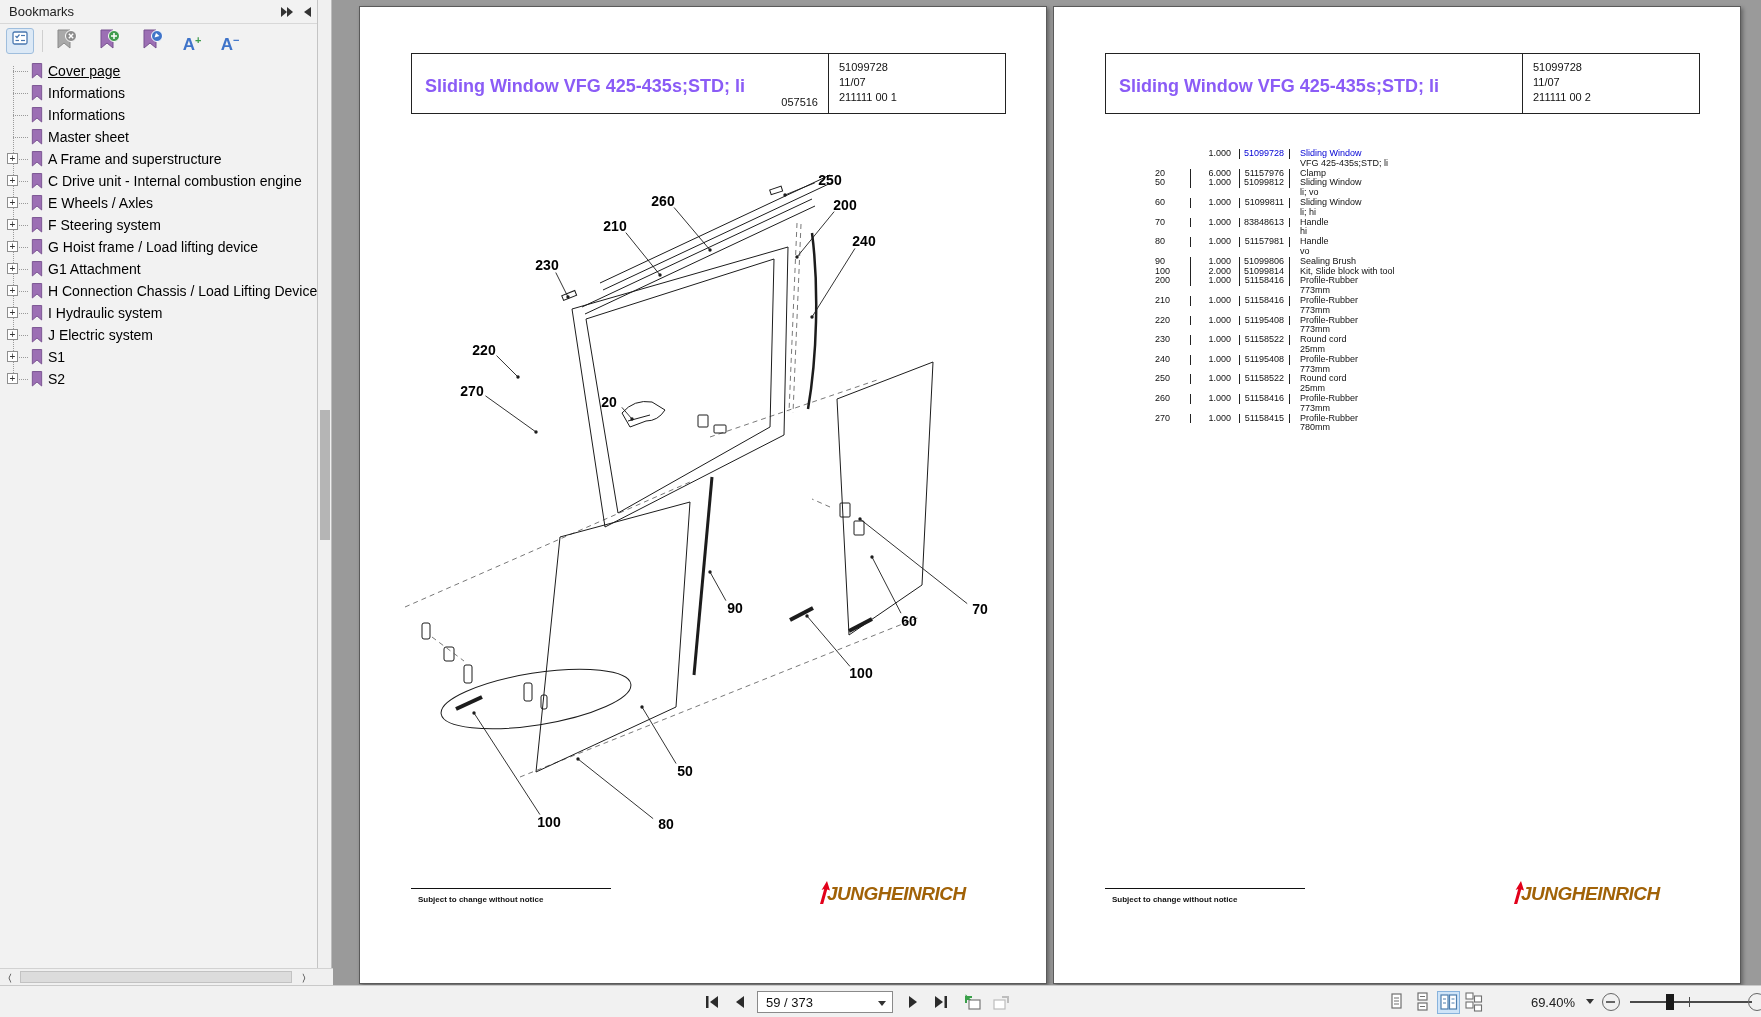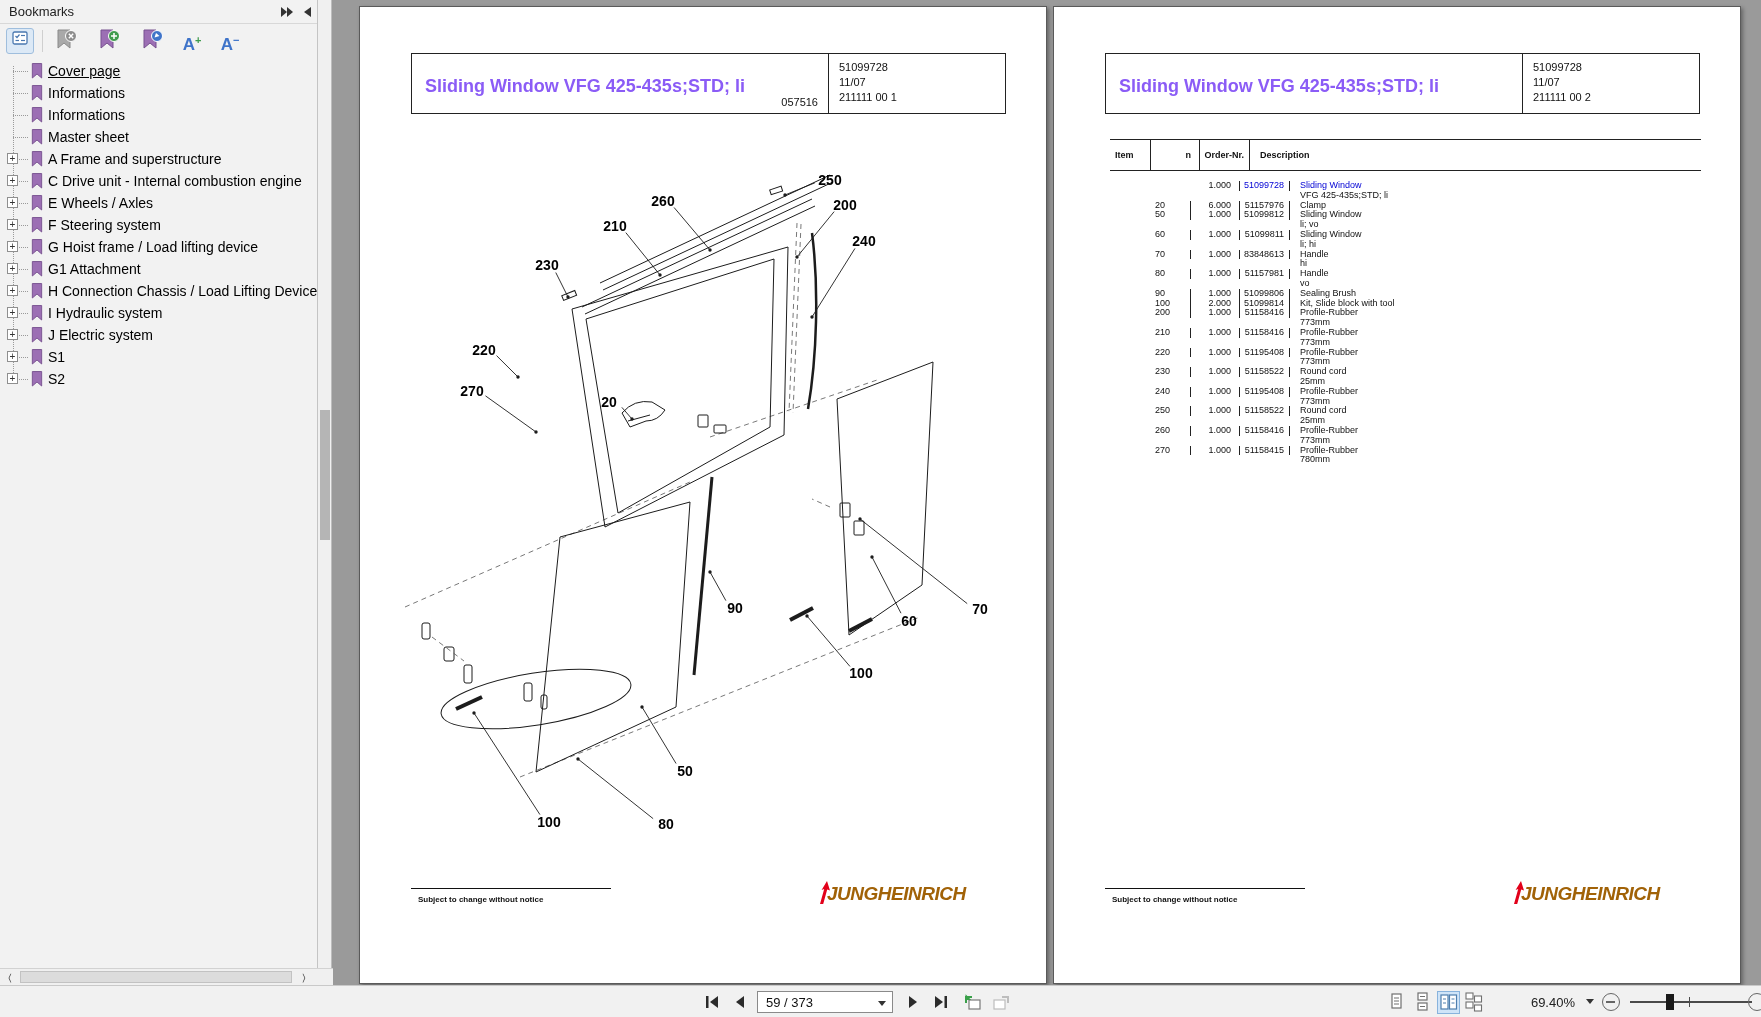--- a/index.html
+++ b/index.html
@@ -448,26 +448,20 @@
         <div class="dh-title">Sliding Window VFG 425-435s;STD; li</div>
       </div>
       <div class="dh-right">
         <div>51099728</div>
         <div>11/07</div>
         <div>211111 00 2</div>
       </div>
     </div>
 
     <div id="parts-table">
-      <div id="parts-head">
-        <div class="tc c-item">Item</div>
-        <div class="tc c-n">n</div>
-        <div class="tc c-order">Order-Nr.</div>
-        <div class="tc c-desc">Description</div>
-      </div>
       <div id="parts-rows">
           <div class="trow">
             <div class="tc c-item"></div>
             <div class="tc c-n">1.000</div>
             <div class="tc c-order link">51099728</div>
             <div class="tc c-desc">
               <div class="link">Sliding Window</div>
               <div>VFG 425-435s;STD; li</div>
             </div>
           </div>

